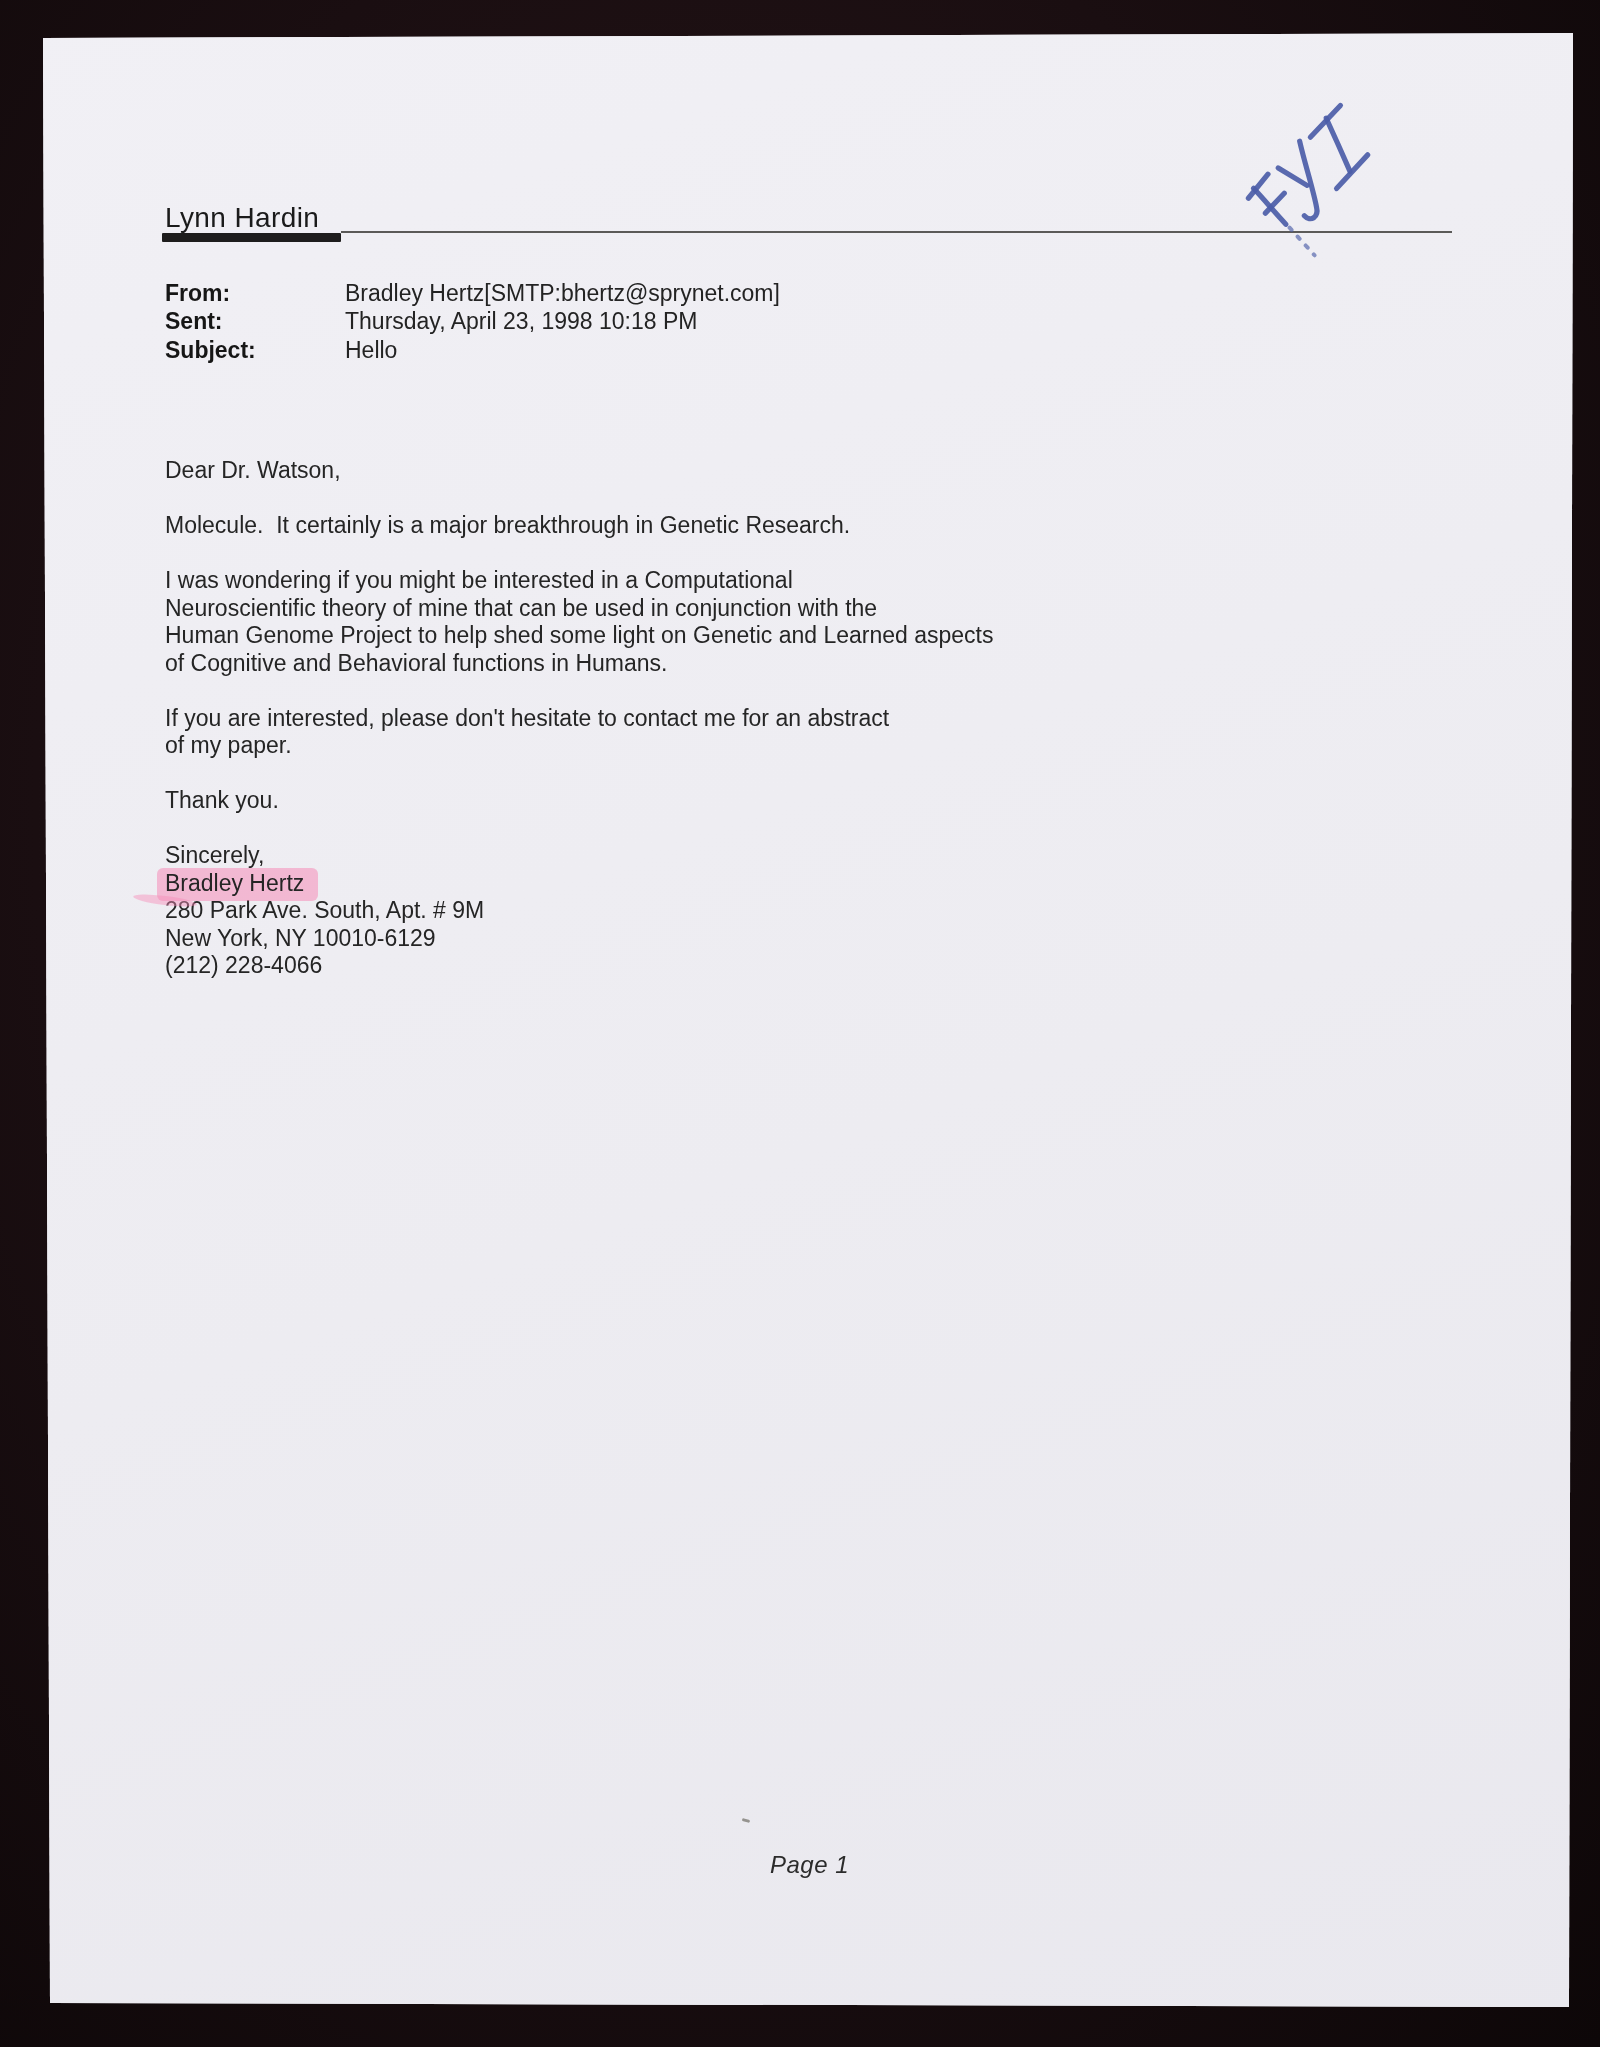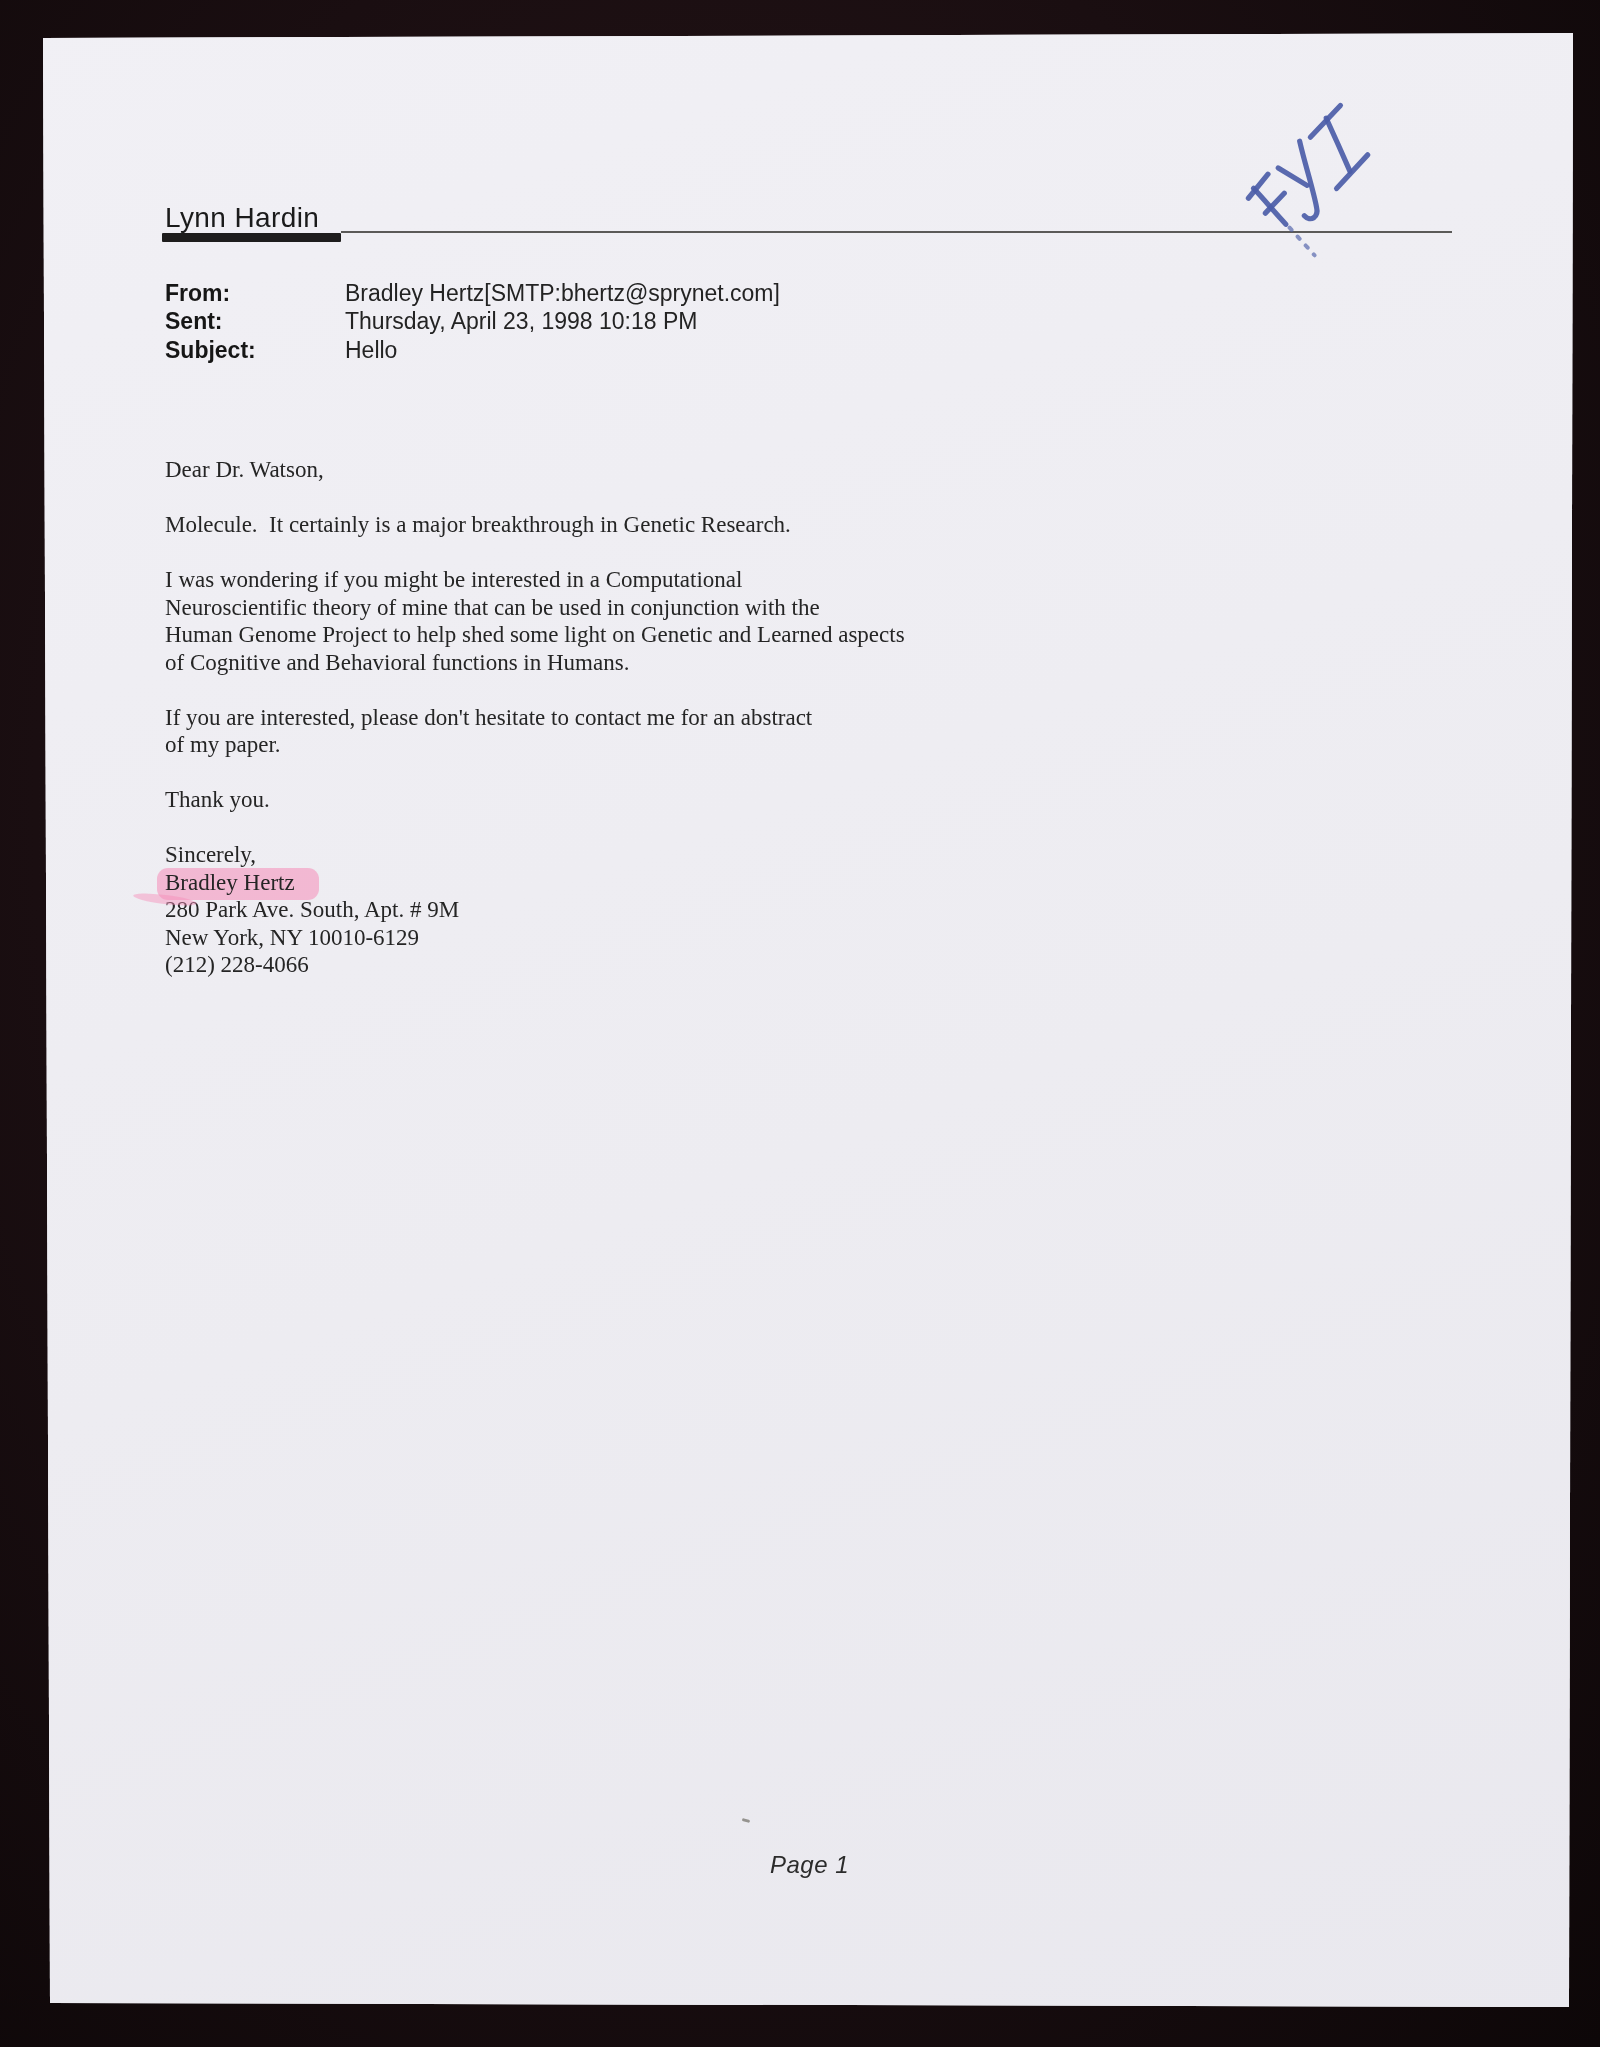--- a/index.html
+++ b/index.html
@@ -23,24 +23,24 @@
   }
   .hdr-bar{left:162px;top:233px;width:179px;height:9px;background:#1e1d1d;border-radius:1px;}
   .hdr-rule{left:341px;top:231px;width:1111px;height:2px;background:#5b5a58;}
   
   .fields{left:165px;top:280px;font-size:23px;color:#222;}
   .frow{display:grid;grid-template-columns:180px auto;height:28.4px;align-items:start;}
   .flabel{font-weight:bold;color:#161616;}
   .fvalue{color:#232323;white-space:pre;}
   
   .letter{left:165px;top:457px;font-size:23px;color:#252525;}
-  .line{height:27.5px;white-space:pre;font-family:Liberation Serif, serif;}
+  .line{height:27.5px;white-space:pre;}
   .hl{
-    position:relative;display:inline-block;border-radius:11px;
-    margin:-2px -14px -4px -8px;padding:2px 24px 4px 8px;
+    position:relative;display:inline-block;border-radius:6px;
+    margin:-2px -14px -4px -8px;padding:2px 14px 4px 8px;
     background:rgba(246,140,184,0.55);
   }
   .hl::after{
     content:'';position:absolute;left:-24px;bottom:-4px;width:64px;height:9px;
     background:rgba(246,140,184,0.45);border-radius:50%;transform:rotate(7deg);
   }
   
   .footer{left:770px;top:1851px;font-size:24px;color:#2b2b2b;letter-spacing:.5px;font-style:italic;}
   .stray{left:742px;top:1819px;width:8px;height:3px;background:#95938f;border-radius:2px;transform:rotate(14deg);}
   

